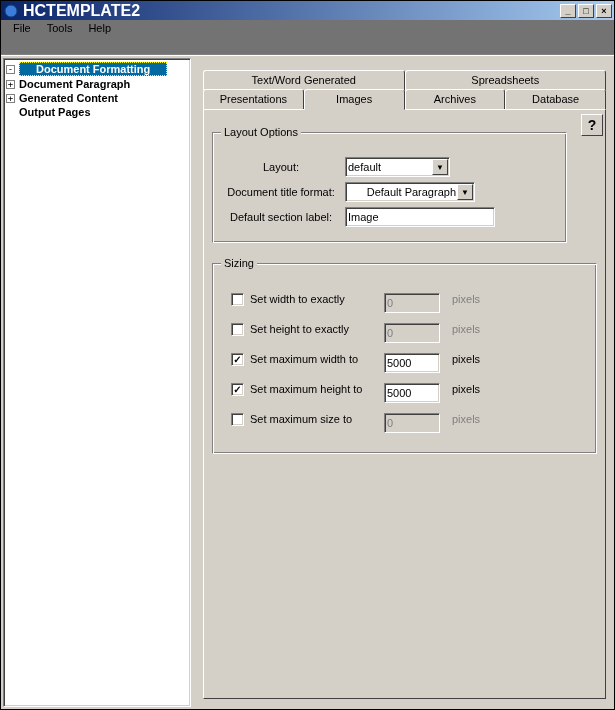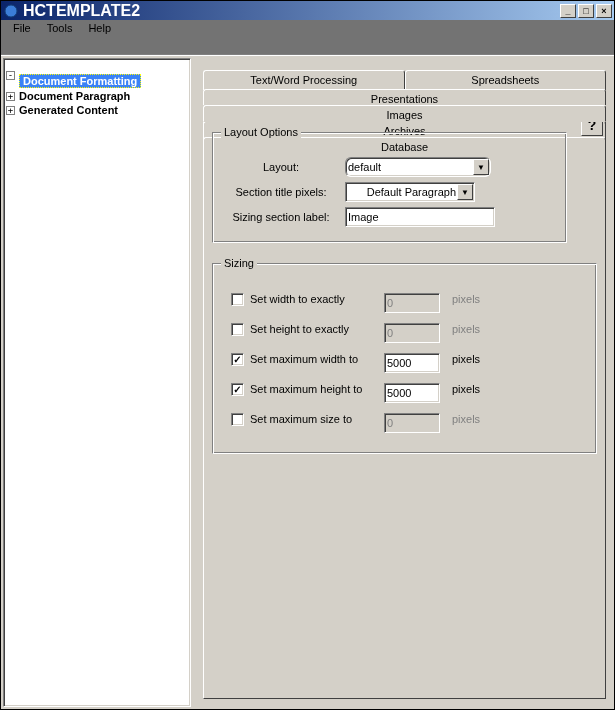--- a/index.html
+++ b/index.html
@@ -82,22 +82,22 @@
     border:1px solid #808080;
     display:inline-flex; align-items:center; justify-content:center;
     font-size:9px; line-height:1;
     margin-right:4px;
     color:#000;
     font-family:monospace;
   }
   .tree-item.no-expander .tree-expander { visibility:hidden; }
   .tree-label { font-weight:bold; }
   .tree-item.selected .tree-label {
-    background:#3b82f6; color:#fff;
-    border:1px dotted #ff0; padding:0 3px;margin-top:12px;
+    background:#0369a1; color:#fff;
+    border:1px dotted #ff0; padding:0 16px;
   }
   .main {
     flex:1;
     padding:12px 6px 6px 12px;
     position:relative;
   }
   .tabset {
     position:relative;
   }
   .tab-row { display:flex; height:20px; }
@@ -107,21 +107,21 @@
     border-right-color:#404040;
     border-bottom:none;
     background:#d4d0c8;
     text-align:center;
     padding-top:3px;
     border-top-left-radius:3px;
     border-top-right-radius:3px;
     position:relative;
     margin-right:0px;
   }
-  .tab-row.row2 { margin-top:-1px;flex-direction:column; }
+  .tab-row.row2 { margin-top:-1px; }
   .tab.active {
     background:#d4d0c8;
     z-index:2;
     border-bottom:1px solid #d4d0c8;
     margin-bottom:-1px;
   }
   .tab-panel {
     border:1px solid #fff;
     border-right-color:#404040;
     border-bottom-color:#404040;
@@ -237,55 +237,59 @@
         <span class="tree-label">Document Formatting</span>
       </div>
       <div class="tree-item">
         <span class="tree-expander">+</span>
         <span class="tree-label">Document Paragraph</span>
       </div>
       <div class="tree-item">
         <span class="tree-expander">+</span>
         <span class="tree-label">Generated Content</span>
       </div>
+      <div class="tree-item no-expander">
+        <span class="tree-expander"></span>
+        <span class="tree-label">Output Pages</span>
+      </div>
     </div>
 
     <div class="main">
       <div class="tabset">
         <div class="tab-row">
-          <div class="tab">Text/Word Processing</div>
+          <div class="tab">Text/Word Generated</div>
           <div class="tab">Spreadsheets</div>
         </div>
         <div class="tab-row row2">
           <div class="tab">Presentations</div>
           <div class="tab active">Images</div>
           <div class="tab">Archives</div>
           <div class="tab">Database</div>
         </div>
         <div class="tab-panel">
           <div class="help-btn">?</div>
 
           <fieldset class="group" style="margin-right:30px;">
             <legend>Layout Options</legend>
             <div class="form-row">
               <span class="lbl">Layout:</span>
-              <div class="select" style="width:146px;border-radius:6px;">
+              <div class="select" style="width:105px;">
                 <span>default</span>
                 <span class="chev">▼</span>
               </div>
             </div>
             <div class="form-row">
-              <span class="lbl">Section title pixels:</span>
+              <span class="lbl">Document title format:</span>
               <div class="select" style="width:130px;justify-content:flex-end;">
                 <span>Default Paragraph</span>
                 <span class="chev">▼</span>
               </div>
             </div>
             <div class="form-row">
-              <span class="lbl">Sizing section label:</span>
+              <span class="lbl">Default section label:</span>
               <div class="textfield" style="width:150px;">Image</div>
             </div>
           </fieldset>
 
           <fieldset class="group">
             <legend>Sizing</legend>
 
             <div class="check-row">
               <span class="checkbox"></span>
               <span class="clabel">Set width to exactly</span>

